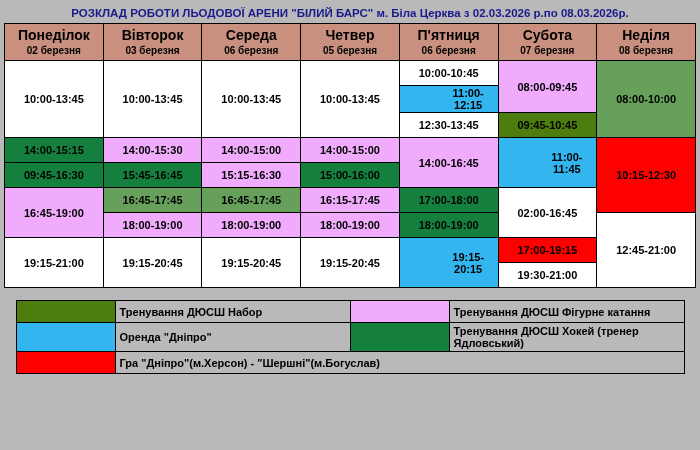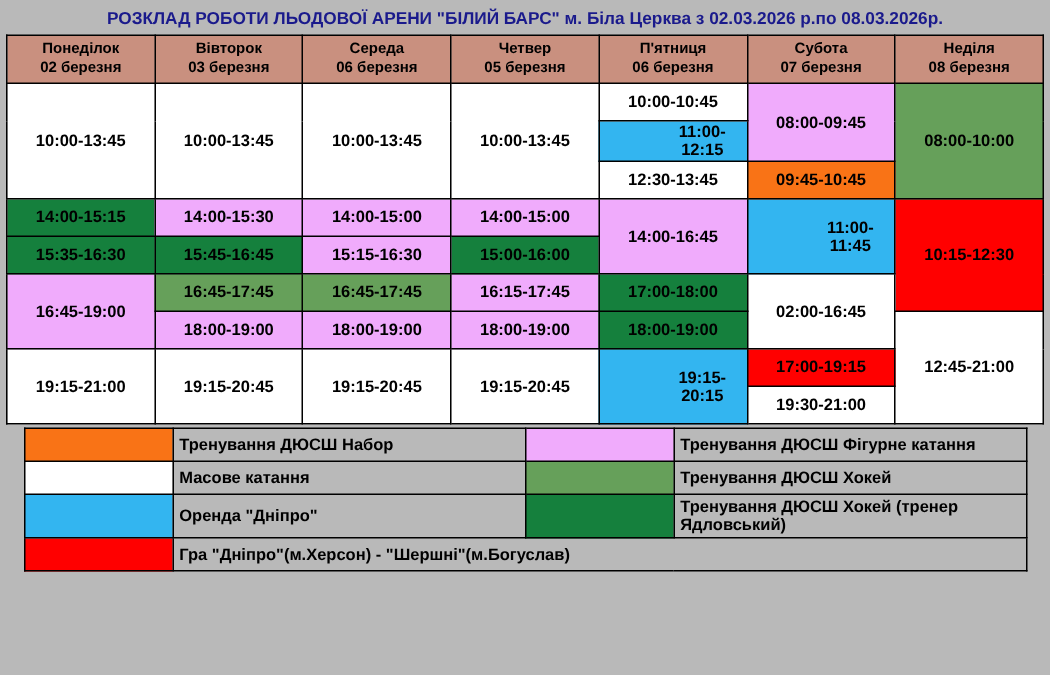--- a/index.html
+++ b/index.html
@@ -17,29 +17,29 @@
     font-size:11.5px;
     font-weight:bold;
     color:#1a1a8c;
     padding:3px 0 4px 0;
     letter-spacing:0px;
   }
   table{border-collapse:collapse;table-layout:fixed;}
   .sched{width:692px;margin:0 auto;border:1px solid #000;}
   .sched td,.sched th{border:1px solid #000;text-align:center;vertical-align:middle;font-size:11px;}
   .hdr{background:#c9907f;font-weight:bold;padding:3px 1px;line-height:1.25;}
-  .hdr .d1{display:block;font-weight:bold;font-size:10px;}
+  .hdr .d1{display:block;font-weight:bold;font-size:14px;}
   .hdr .d2{display:block;font-weight:bold;font-size:10px;}
   .cell{height:22px;font-weight:bold;}
-  .legend{width:669px;margin:2px auto 0 auto;border:1px solid #000;}
+  .legend{width:669px;margin:12px auto 0 auto;border:1px solid #000;}
   .legend td{border:1px solid #000;font-size:11px;font-weight:bold;padding:2px 4px;height:17px;}
   .sw{width:90px;}
   .lbl{padding-left:6px;text-align:left;}
   .c-pink{background:#ffffff;}
-  .c-purple{background:#f97316;}
+  .c-purple{background:#4d7c0f;}
   .c-yellow{background:#f0abfc;}
   .c-green{background:#15803d;}
   .c-dgreen{background:#66a05a;}
   .c-blue{background:#33b5f0;padding-left:40px;}
   .c-red{background:#ff0000;}
 </style>
 </head>
 <body>
 
 <div class="wrap">
@@ -99,21 +99,21 @@
         <tr>
           <td class="cell c-green" rowspan="1">14:00-15:15</td>
           <td class="cell c-yellow" rowspan="1">14:00-15:30</td>
           <td class="cell c-yellow" rowspan="1">14:00-15:00</td>
           <td class="cell c-yellow" rowspan="1">14:00-15:00</td>
           <td class="cell c-yellow" rowspan="2">14:00-16:45</td>
           <td class="cell c-blue" rowspan="2">11:00-11:45</td>
           <td class="cell c-red" rowspan="3">10:15-12:30</td>
         </tr>
         <tr>
-          <td class="cell c-green" rowspan="1">15:35-16:30</td>
+          <td class="cell c-green" rowspan="1">09:45-16:30</td>
           <td class="cell c-green" rowspan="1">15:45-16:45</td>
           <td class="cell c-yellow" rowspan="1">15:15-16:30</td>
           <td class="cell c-green" rowspan="1">15:00-16:00</td>
         </tr>
         <tr>
           <td class="cell c-yellow" rowspan="2">16:45-19:00</td>
           <td class="cell c-dgreen" rowspan="1">16:45-17:45</td>
           <td class="cell c-dgreen" rowspan="1">16:45-17:45</td>
           <td class="cell c-yellow" rowspan="1">16:15-17:45</td>
           <td class="cell c-green" rowspan="1">17:00-18:00</td>
@@ -145,26 +145,20 @@
 
   <table class="legend">
     <tbody id="legend-body">
         <tr>
           <td class="sw c-purple">&nbsp;</td>
           <td class="lbl">Тренування ДЮСШ Набор</td>
           <td class="sw c-yellow">&nbsp;</td>
           <td class="lbl">Тренування ДЮСШ Фігурне катання</td>
         </tr>
         <tr>
-          <td class="sw c-pink">&nbsp;</td>
-          <td class="lbl">Масове катання</td>
-          <td class="sw c-dgreen">&nbsp;</td>
-          <td class="lbl">Тренування ДЮСШ Хокей</td>
-        </tr>
-        <tr>
           <td class="sw c-blue">&nbsp;</td>
           <td class="lbl">Оренда "Дніпро"</td>
           <td class="sw c-green">&nbsp;</td>
           <td class="lbl">Тренування ДЮСШ Хокей (тренер Ядловський)</td>
         </tr>
         <tr>
           <td class="sw c-red">&nbsp;</td>
           <td class="lbl" colspan="3">Гра "Дніпро"(м.Херсон) - "Шершні"(м.Богуслав)</td>
         </tr>
       </tbody>

